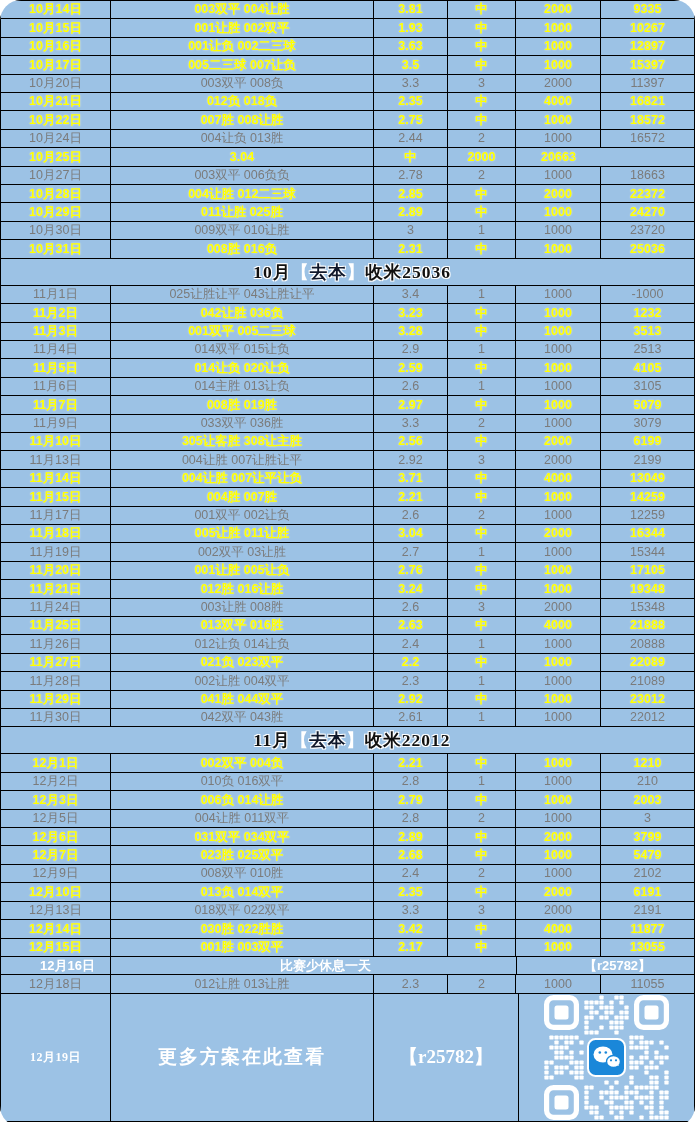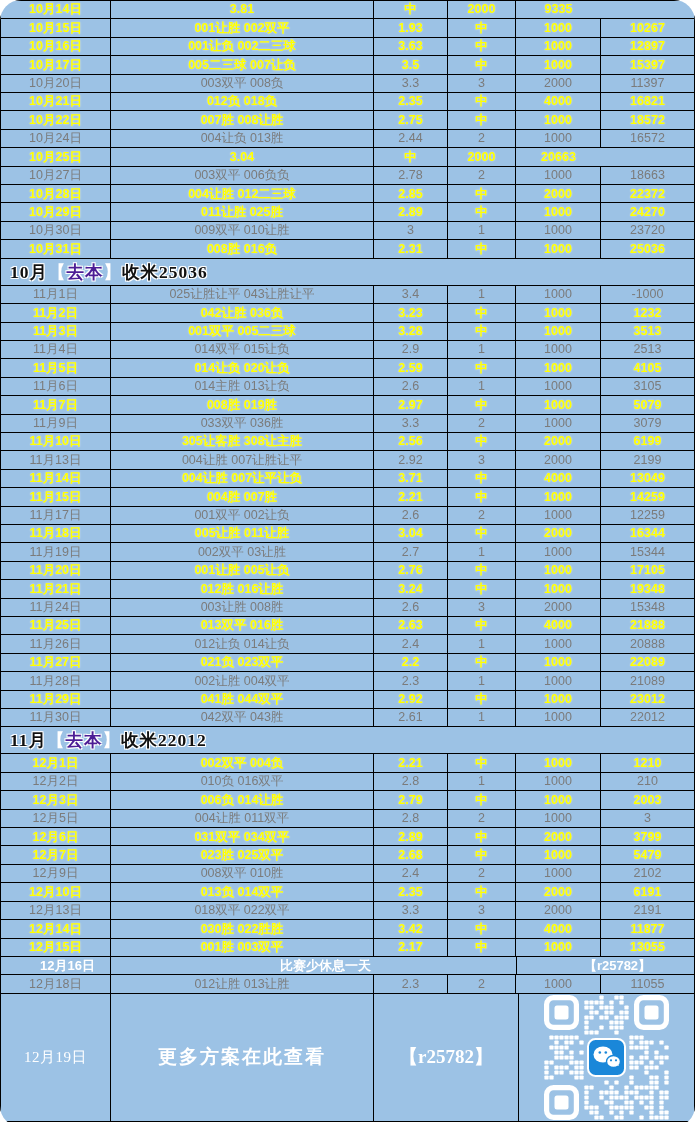--- a/index.html
+++ b/index.html
@@ -20,58 +20,59 @@
     box-sizing:border-box;border-right:1.6px solid #000;
     display:flex;align-items:center;justify-content:center;
     font-size:12.5px;line-height:1;white-space:nowrap;overflow:hidden;
   }
   .cell:last-child{border-right:none;}
   .hit .cell{color:#FFFF00;font-weight:bold;text-shadow:0 0 2px rgba(255,255,255,.65);}
   .miss .cell{color:#7b7b7b;font-weight:500;}
 
   .summary{
     height:27px;box-sizing:border-box;border-bottom:1.6px solid #000;
-    display:flex;align-items:center;justify-content:flex-start;
+    display:flex;align-items:center;justify-content:center;
     font-family:"Liberation Serif","DejaVu Serif",serif;
     font-size:17.5px;font-weight:bold;letter-spacing:1px;padding-left:9px;
   }
   .summary .blk{color:#111;text-shadow:-1px -1px 0 #fff,1px -1px 0 #fff,-1px 1px 0 #fff,1px 1px 0 #fff;}
   .summary .wht{color:#fff;}
-  .summary .ylw{color:#4c1d95;text-shadow:-1px -1px 0 #fff,1px -1px 0 #fff,-1px 1px 0 #fff,1px 1px 0 #fff;}
+  .summary .ylw{color:#0f172a;text-shadow:-1px -1px 0 #fff,1px -1px 0 #fff,-1px 1px 0 #fff,1px 1px 0 #fff;}
 
   .noticeRow{
     display:grid;grid-template-columns:110px 406px 1fr;
     height:18.42px;box-sizing:border-box;border-bottom:1.6px solid #000;
   }
   .noticeRow .cell{color:#fff;font-weight:bold;font-size:13px;margin-left:24px;}
 
   .footerRow{
     display:grid;grid-template-columns:110px 263px 145px 1fr;
     height:127.5px;box-sizing:border-box;
     font-family:"Liberation Serif","DejaVu Serif",serif;color:#fff;
   }
   .fcell{
     box-sizing:border-box;border-right:1.6px solid #000;
     display:flex;align-items:center;justify-content:center;overflow:hidden;
   }
   .fcell:last-child{border-right:none;}
-  .fdate{font-size:15px;font-weight:normal;letter-spacing:.5px;}
+  .fdate{font-size:12px;font-weight:bold;letter-spacing:.5px;}
   .fmsg{font-size:19px;font-weight:bold;letter-spacing:2px;}
   .fref{font-size:19px;font-weight:bold;}
   .qrwrap{position:relative;}
 </style>
 </head>
 <body>
 
 <div class="page">
   <div class="tbl">
 
     <div id="rows">
         <div class="row hit">
           <div class="cell">10月14日</div>
+          <div class="cell">003双平 004让胜</div>
           <div class="cell">3.81</div>
           <div class="cell">中</div>
           <div class="cell">2000</div>
           <div class="cell">9335</div>
         </div>
         <div class="row hit">
           <div class="cell">10月15日</div>
           <div class="cell">001让胜 002双平</div>
           <div class="cell">1.93</div>
           <div class="cell">中</div>

